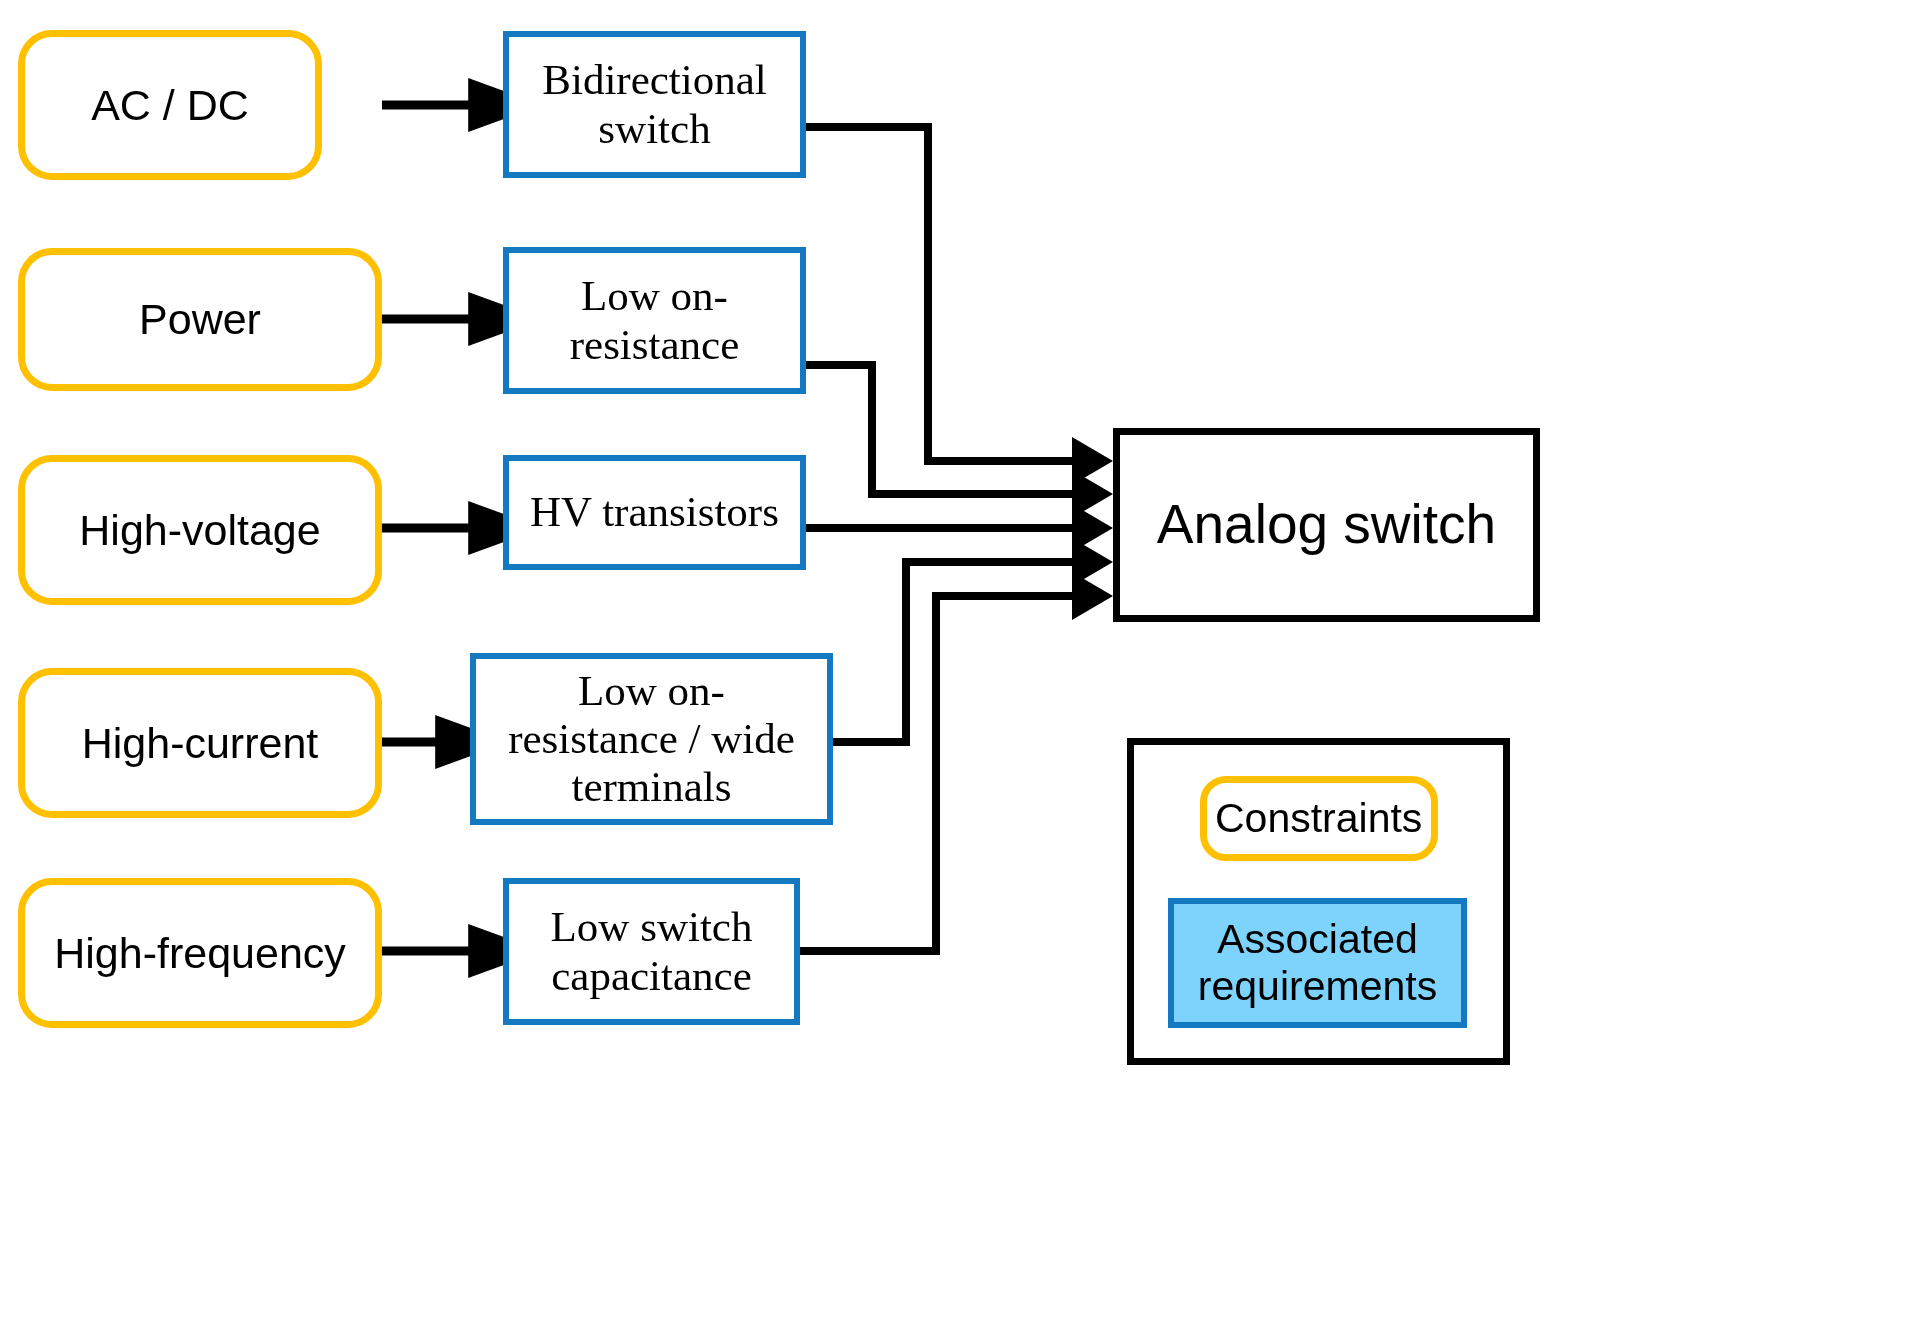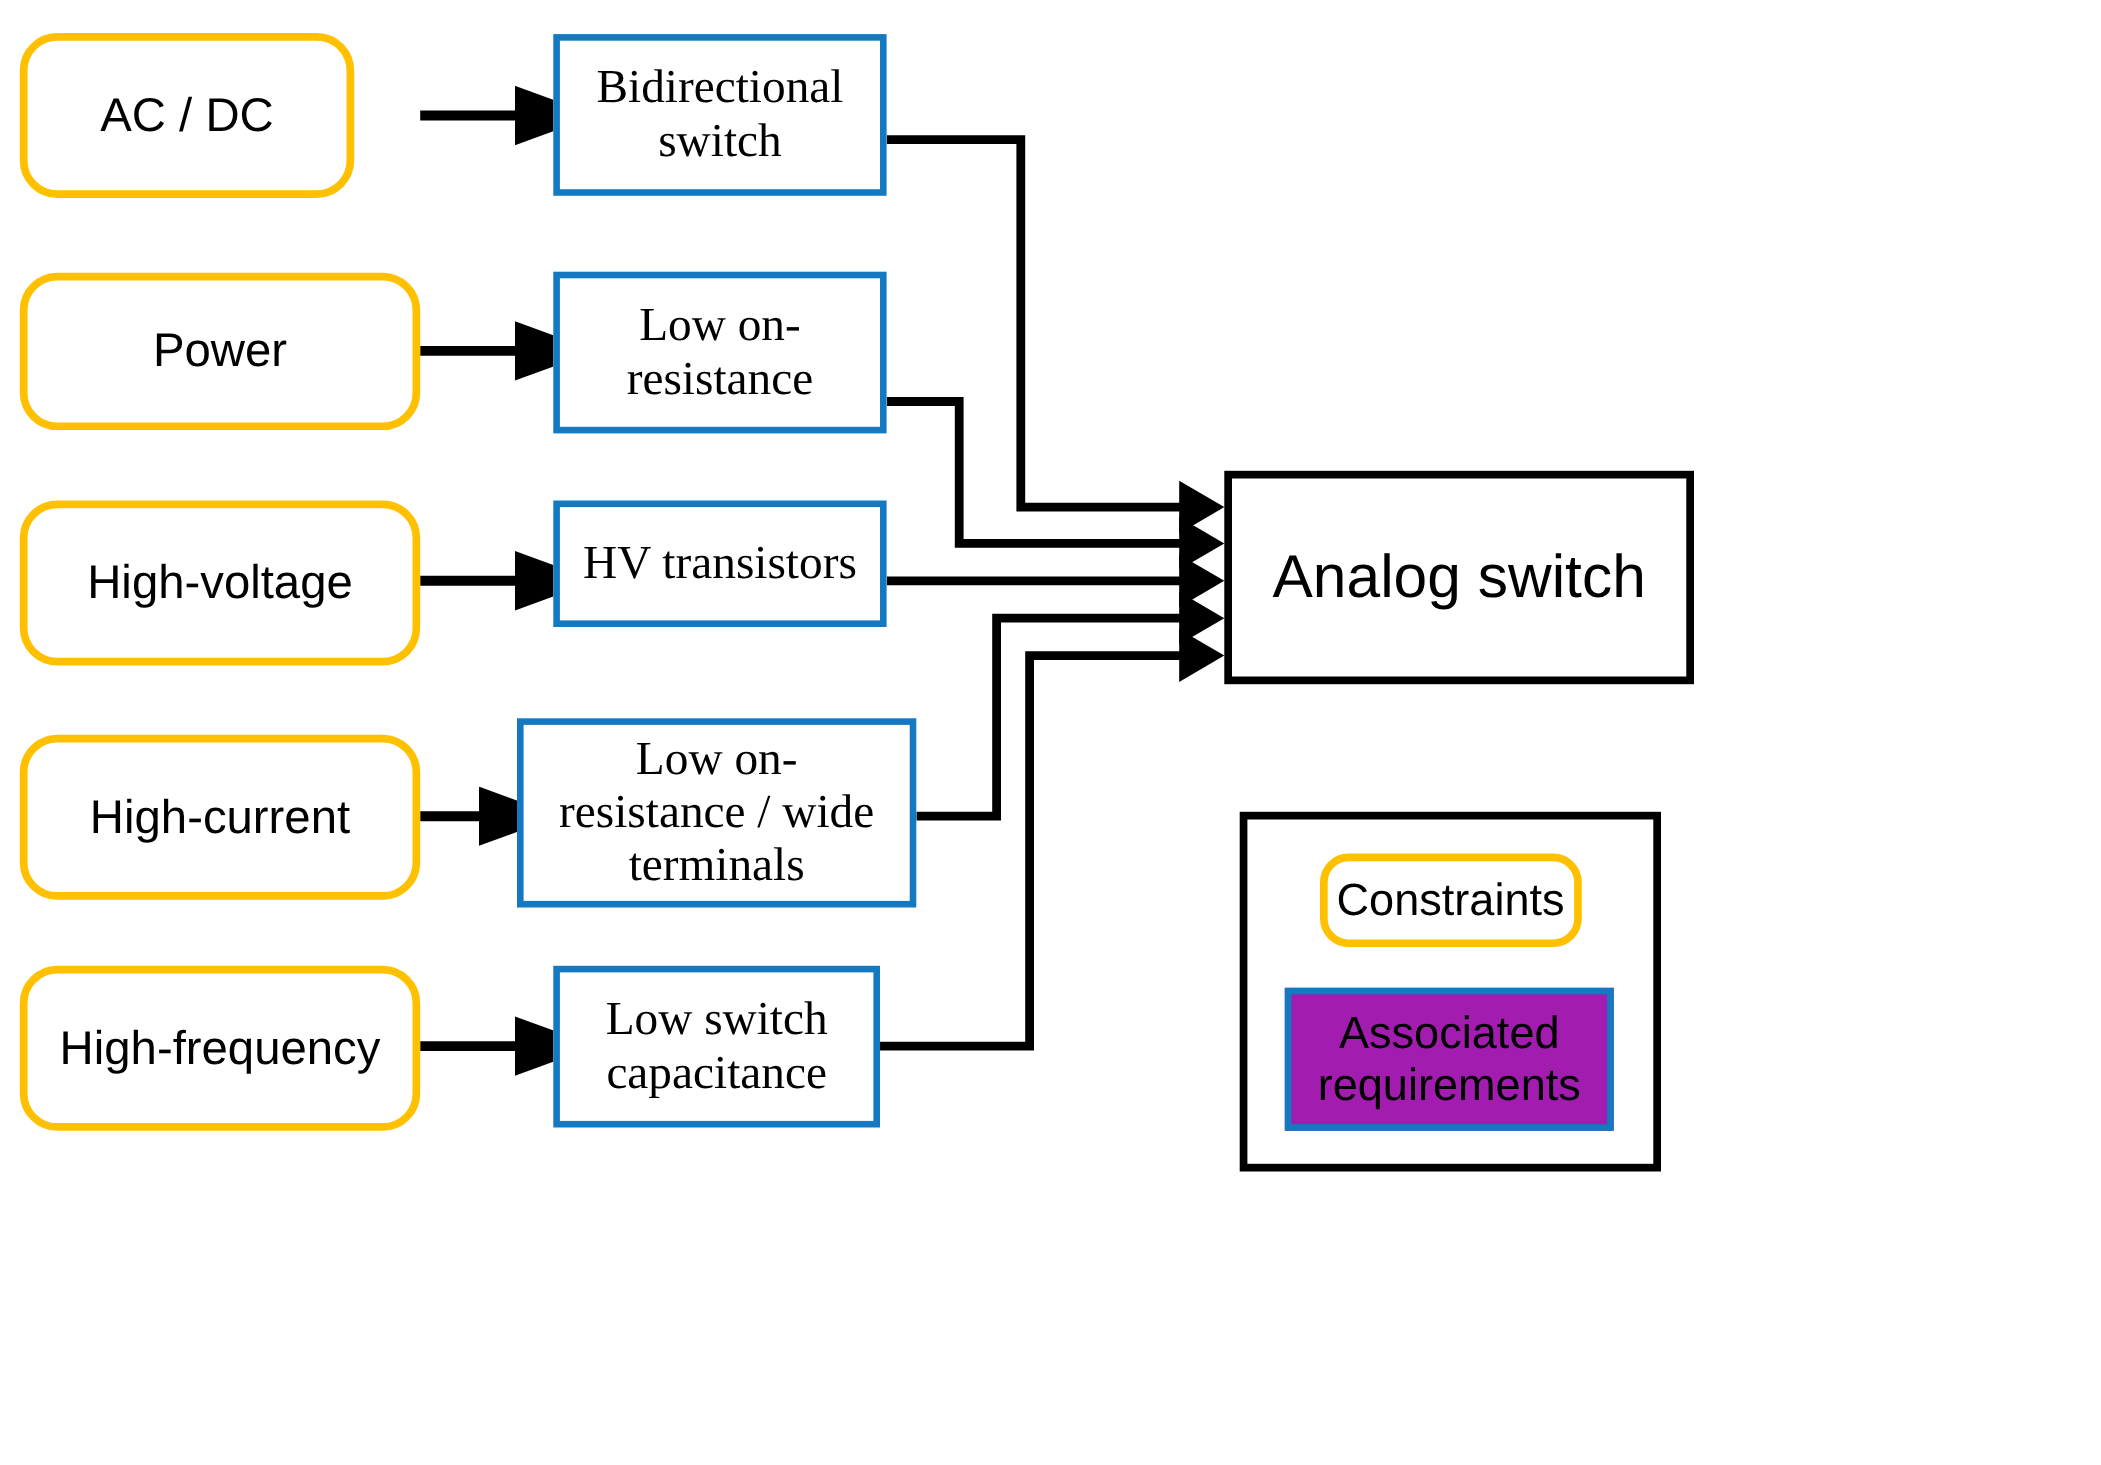--- a/index.html
+++ b/index.html
@@ -68,21 +68,21 @@
     justify-content: flex-start;
     text-align: center;
     font-size: 41px;
     color: #000;
     line-height: 1.12;
   }
   .legend-requirement {
     position: absolute;
     box-sizing: border-box;
     border: 6px solid #1479C0;
-    background: #a21caf;
+    background: #7dd3fc;
     display: flex;
     align-items: center;
     justify-content: center;
     text-align: center;
     font-size: 41px;
     color: #000;
     line-height: 1.15;
   }
   .nodetext {
     display: block;

